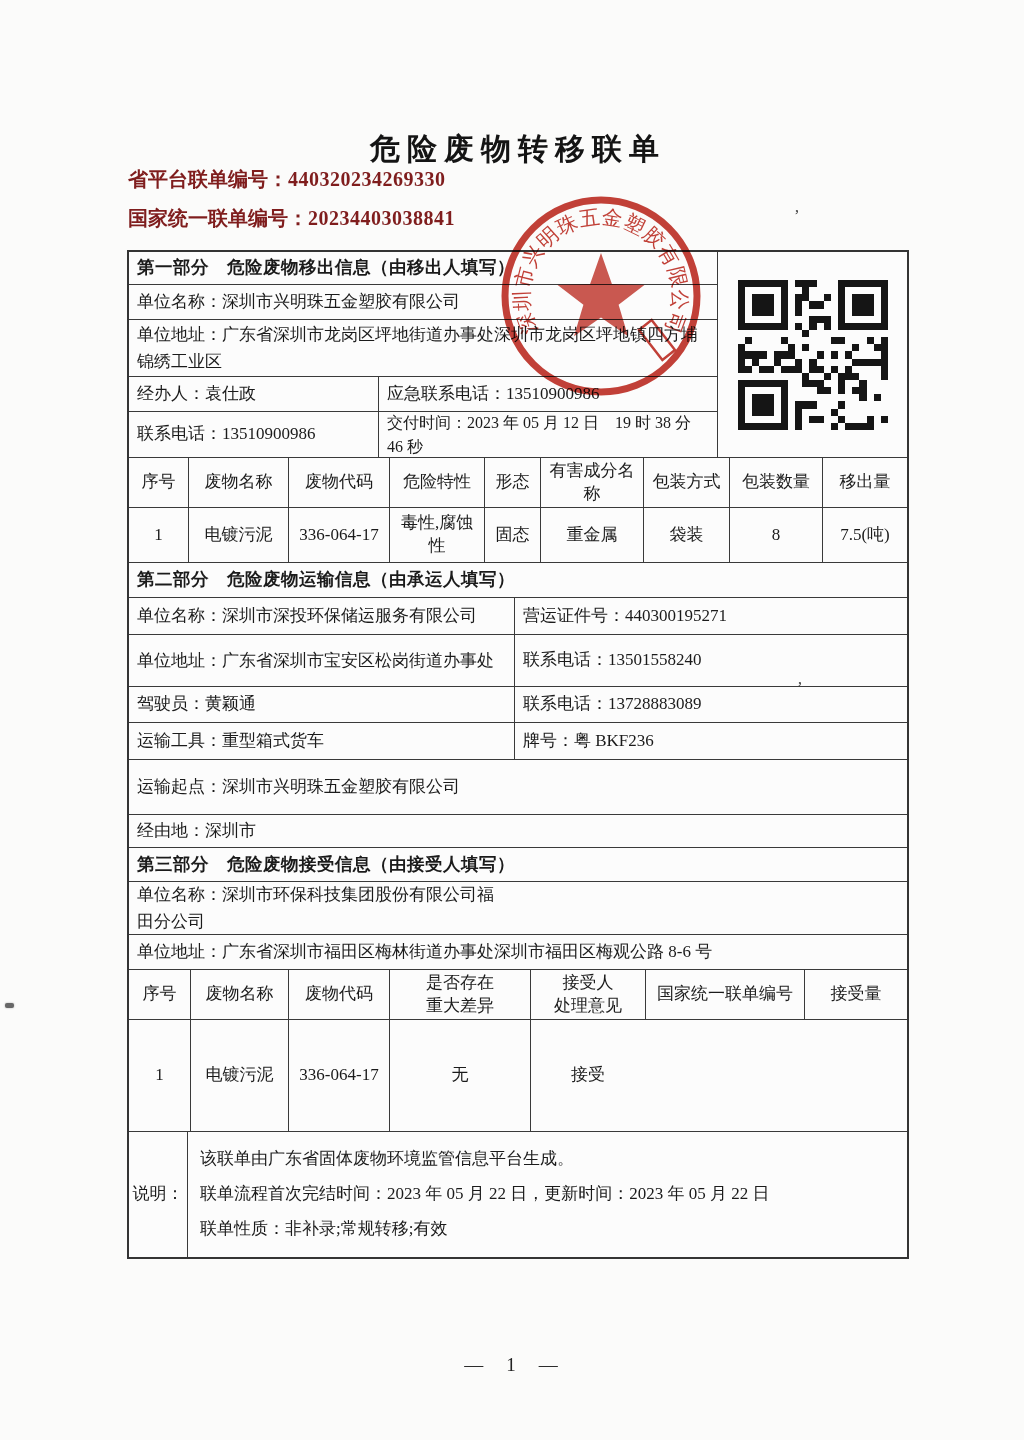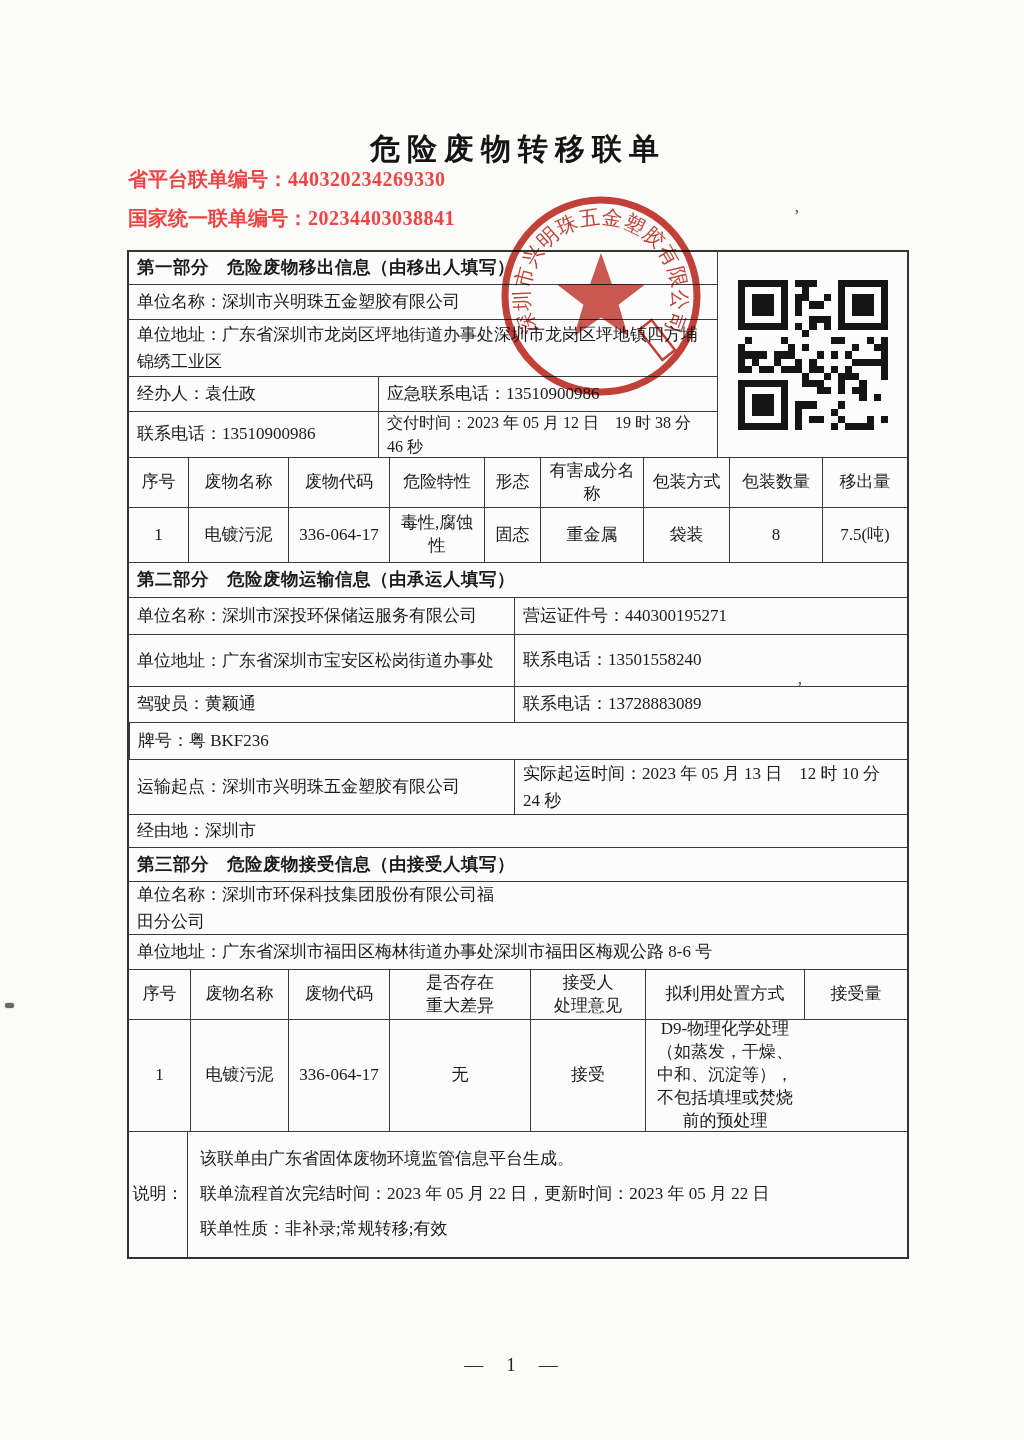--- a/index.html
+++ b/index.html
@@ -12,21 +12,21 @@
     position:relative;
     overflow:hidden;
   }
   .page{position:absolute;inset:0;}
   .doc-title{
     position:absolute;top:129px;left:0;width:100%;
     text-align:center;font-size:30px;font-weight:bold;letter-spacing:7px;
     color:#141414;
     padding-left:12px;
   }
-  .meta-line{position:absolute;left:128px;font-size:20px;font-weight:bold;color:#ef4444;}
+  .meta-line{position:absolute;left:128px;font-size:20px;font-weight:bold;color:#7f1d1d;}
   .meta-1{top:166px;}
   .meta-2{top:205px;}
   .meta-line .num{font-family:"Liberation Serif","DejaVu Serif",serif;letter-spacing:.5px;}
 
   .doc{
     position:absolute;left:127px;top:250px;width:782px;
     border:2px solid #343434;background:rgba(255,255,255,.35);
     font-size:17px;line-height:1.45;color:#1b1b1b;
   }
   .frow{display:flex;border-bottom:1.5px solid #3a3a3a;}
@@ -379,30 +379,30 @@
     </div>
     <div class="frow" style="height:36px">
       <div class="c" style="width:385px">
           <div class="txt"><span>驾驶员：</span><span>黄颖通</span></div>
         </div>
       <div class="c bl" style="flex:1">
           <div class="txt"><span>联系电话：</span><span>13728883089</span></div>
         </div>
     </div>
     <div class="frow" style="height:37px">
+      <div class="c" style="width:385px">
+          <div class="txt"><span>运输工具：</span><span>重型箱式货车</span></div>
+        </div>
       <div class="c bl" style="flex:1">
           <div class="txt"><span>牌号：</span><span>粤 BKF236</span></div>
         </div>
     </div>
     <div class="frow" style="height:55px">
       <div class="c" style="width:385px">
           <div class="txt"><span>运输起点：</span><span>深圳市兴明珠五金塑胶有限公司</span></div>
-        </div>
-      <div class="c bl addr" style="flex:1">
-          <div class="txt"><span>实际起运时间：</span><span>2023 年 05 月 13 日　12 时 10 分 24 秒</span></div>
         </div>
     </div>
     <div class="frow" style="height:33px">
       <div class="c" style="flex:1">
           <div class="txt"><span>经由地：</span><span>深圳市</span></div>
         </div>
     </div>
 
     <div class="frow" style="height:34px">
       <div class="c sechead" style="flex:1">
@@ -421,42 +421,39 @@
     </div>
 
     <div class="frow" style="height:50px">
       <div class="c ctr pre" style="width:61px"><div class="txt">序号</div></div>
       <div class="c bl ctr pre" style="width:98px"><div class="txt">废物名称</div></div>
       <div class="c bl ctr pre" style="width:101px"><div class="txt">废物代码</div></div>
       <div class="c bl ctr pre" style="width:141px;line-height:1.35"><div class="txt">是否存在
 重大差异</div></div>
       <div class="c bl ctr pre" style="width:115px;line-height:1.35"><div class="txt">接受人
 处理意见</div></div>
-      <div class="c bl ctr pre" style="width:159px"><div class="txt">拟利用处置方式</div></div>
+      <div class="c bl ctr pre" style="width:159px"><div class="txt">国家统一联单编号</div></div>
       <div class="c bl ctr pre" style="flex:1"><div class="txt">接受量</div></div>
     </div>
 
     <div class="frow" style="height:112px">
       <div class="c ctr" style="width:61px">
           <div class="txt">1</div>
         </div>
       <div class="c bl ctr" style="width:98px">
           <div class="txt">电镀污泥</div>
         </div>
       <div class="c bl ctr" style="width:101px">
           <div class="txt">336-064-17</div>
         </div>
       <div class="c bl ctr" style="width:141px">
           <div class="txt">无</div>
         </div>
       <div class="c bl ctr" style="width:115px">
           <div class="txt">接受</div>
-        </div>
-      <div class="c bl ctr" style="width:159px;line-height:1.35;padding:4px 5px">
-          <div class="txt">D9-物理化学处理（如蒸发，干燥、中和、沉淀等），不包括填埋或焚烧前的预处理</div>
         </div>
     </div>
 
     <div class="frow last" style="height:125px">
       <div class="c ctr" style="width:58px;padding:4px 0">
           <div class="txt">说明：</div>
         </div>
       <div class="c bl note-cell" style="flex:1;padding:6px 12px">
         <div class="txt">
           <div>该联单由广东省固体废物环境监管信息平台生成。</div>

